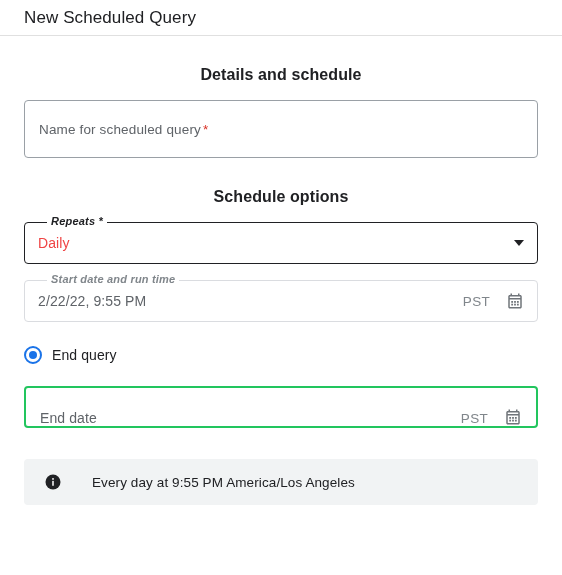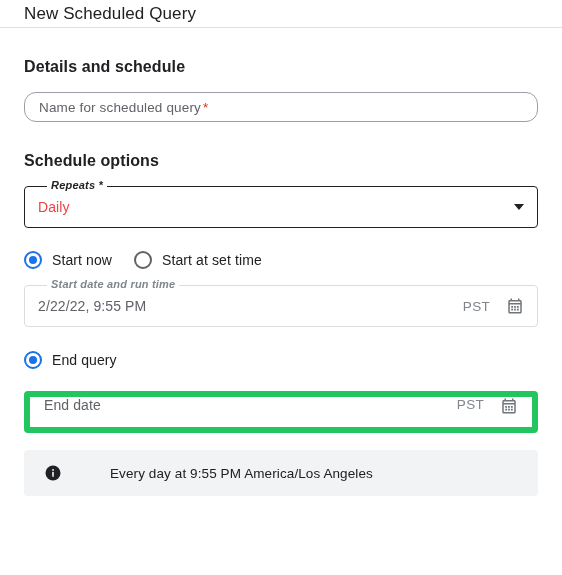--- a/index.html
+++ b/index.html
@@ -13,21 +13,21 @@
     height: 575px;
     background: #ffffff;
     font-family: "Liberation Sans", sans-serif;
     color: #202124;
     overflow: hidden;
     position: relative;
   }
 
   
   .dialog-header {
-    height: 28px;
+    height: 36px;
     display: flex;
     align-items: center;
     padding: 0 24px;
     border-bottom: 1px solid #e0e0e0;
   }
   .dialog-title {
     font-size: 17px;
     font-weight: 400;
     color: #202124;
     letter-spacing: 0.1px;
@@ -38,30 +38,31 @@
   .dialog-body {
     padding: 0 24px;
   }
 
   .section-heading {
     font-size: 16px;
     font-weight: 700;
     color: #202124;
     letter-spacing: 0.1px;
     margin: 0;
+    text-align: center;
   }
   .section-heading.details { padding-top: 30px; }
   .section-heading.schedule { padding-top: 30px; }
 
   
   .field {
     position: relative;
-    height: 30px;
+    height: 58px;
     border: 1px solid #9aa0a6;
-    border-radius: 12px;
+    border-radius: 4px;
     display: flex;
     align-items: center;
     padding: 0 14px;
     background: #fff;
   }
   .field.name-field { margin-top: 16px; }
 
   .field .placeholder {
     font-size: 13.5px;
     color: #5f6368;
@@ -183,44 +184,43 @@
     font-size: 14px;
     color: #202124;
     letter-spacing: 0.1px;
     white-space: nowrap;
   }
 
   
   .plain-field {
     height: 42px;
     margin-top: 22px;
-    border: 6px solid #22c55e;
+    border: 2px solid #22c55e;
     border-radius: 4px;
     display: flex;
-    align-items: flex-start;
+    align-items: flex-end;
     padding: 0 14px;
     background: #fff;
   }
   .plain-field .ph {
     font-size: 14px;
     color: #5f6368;
     letter-spacing: 0.1px;
     flex: 1 1 auto;
   }
 
   
   .info-banner {
-    margin-top: 17px;
+    margin-top: 31px;
     height: 46px;
     background: #f1f3f4;
     border-radius: 4px;
     display: flex;
     align-items: center;
     padding: 0 20px;
-    gap: 18px;
   }
   .info-icon {
     width: 18px;
     height: 18px;
     flex: 0 0 auto;
     display: block;
   }
   .info-text {
     margin-left: 30px;
     font-size: 13.5px;
@@ -248,30 +248,20 @@
 
   <div class="notched">
     <div class="outline"></div>
     <span class="notch-label">Repeats *</span>
     <div class="value-row">
       <span class="value">Daily</span>
       <span class="caret"></span>
     </div>
   </div>
 
-  <div class="radio-group start">
-    <label class="radio-option">
-      <span class="radio-mark checked"></span>
-      <span class="radio-label">Start now</span>
-    </label>
-    <label class="radio-option">
-      <span class="radio-mark"></span>
-      <span class="radio-label">Start at set time</span>
-    </label>
-  </div>
 
   <div class="notched">
     <div class="outline disabled"></div>
     <span class="notch-label muted">Start date and run time</span>
     <div class="value-row">
       <span class="value muted">2/22/22, 9:55 PM</span>
       <span class="tz">PST</span>
       <span>
         <svg class="cal-icon" viewBox="0 0 24 24" aria-hidden="true">
           <path fill="#70757a" d="M19 4h-1V2h-2v2H8V2H6v2H5c-1.1 0-2 .9-2 2v14c0 1.1.9 2 2 2h14c1.1 0 2-.9 2-2V6c0-1.1-.9-2-2-2zm0 16H5V10h14v10zM5 8V6h14v2H5z"></path>

